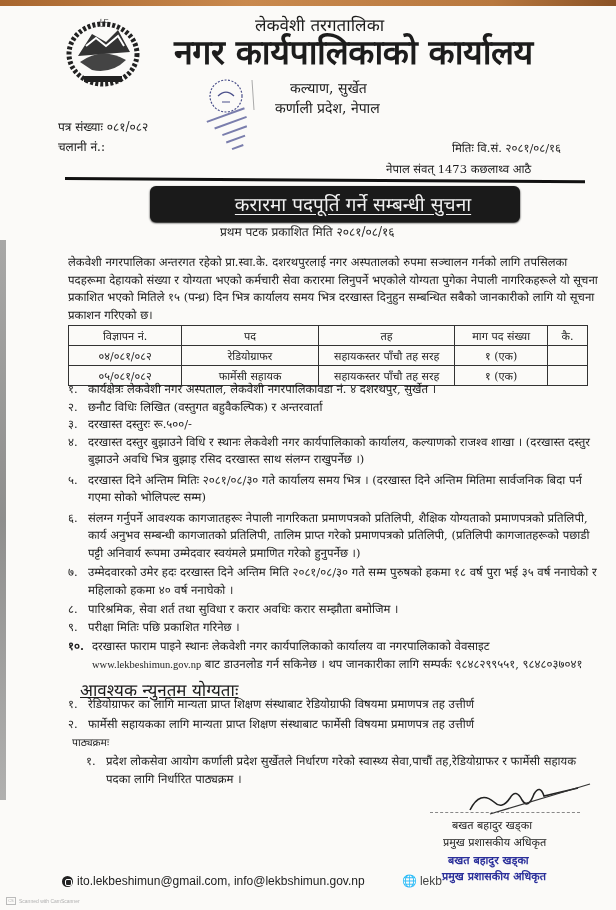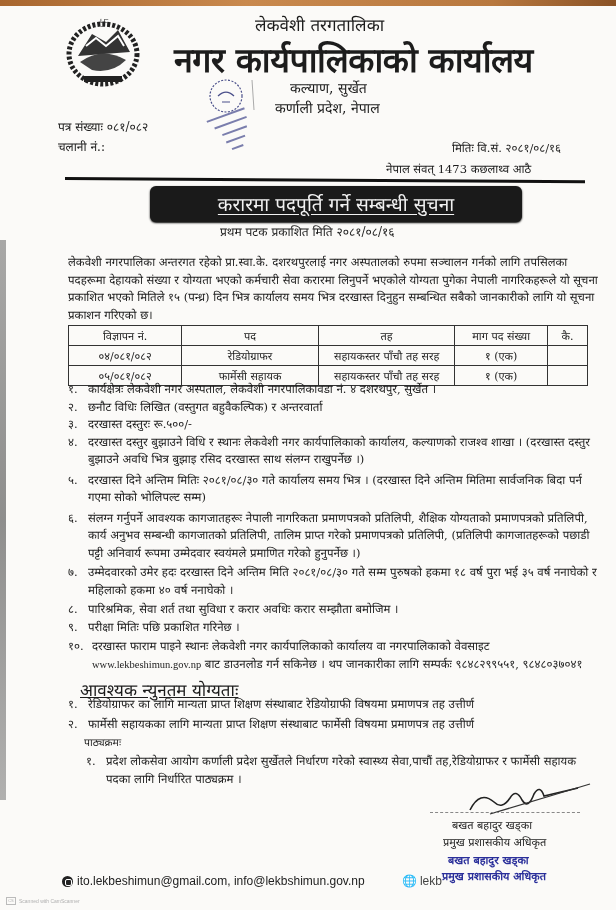--- a/index.html
+++ b/index.html
@@ -9,54 +9,54 @@
     font-family: "DejaVu Serif", serif;
     color: #1c1c1c;
   }
   .topband { position: absolute; left: 0; top: 0; width: 616px; height: 6px;
     background: linear-gradient(90deg, #a8662f, #c9894e 40%, #b8783f 80%, #8a5226); }
   .leftedge { position: absolute; left: 0; top: 240px; width: 6px; height: 560px;
     background: linear-gradient(180deg, #555, #222 50%, #666); opacity: .5; }
 
   .logo { position: absolute; left: 62px; top: 16px; width: 82px; height: 72px; }
   .h-sub { position: absolute; left: 255px; top: 13px; font-size: 17px; font-weight: normal; }
-  .h-main { position: absolute; left: 174px; top: 36px; font-size: 34px; font-weight: bold;
+  .h-main { position: absolute; left: 174px; top: 28px; font-size: 34px; font-weight: bold;
     font-family: "DejaVu Sans", sans-serif; letter-spacing: -0.5px; }
   .h-addr1 { position: absolute; left: 290px; top: 78px; font-size: 14px; }
   .h-addr2 { position: absolute; left: 275px; top: 98px; font-size: 14px; }
   .stamp { position: absolute; left: 196px; top: 76px; width: 74px; height: 80px; }
 
   .ref { position: absolute; left: 58px; top: 118px; font-size: 12px; }
   .chalani { position: absolute; left: 58px; top: 138px; font-size: 12px; }
   .date1 { position: absolute; left: 452px; top: 140px; font-size: 11.5px; }
   .date2 { position: absolute; left: 386px; top: 161px; font-size: 11.5px; }
   .rule { position: absolute; left: 65px; top: 177px; width: 520px; height: 3px; background: #111;
     transform: rotate(0.35deg); transform-origin: left; }
 
-  .banner { position: absolute; left: 150px; top: 186px; width: 372px; height: 36px;
+  .banner { position: absolute; left: 150px; top: 186px; width: 334px; height: 36px;
     background: #1a1a1a; border-radius: 6px; box-shadow: 0 1px 2px #000;
-    display: flex; align-items: center; justify-content: center; }
+    display: flex; align-items: center; justify-content: center; padding-left: 36px; }
   .banner span { color: #f2f2f2; font-size: 19px; text-decoration: underline; text-underline-offset: 3px; }
 
   .pubdate { position: absolute; left: 220px; top: 223px; font-size: 12px; }
   .intro { position: absolute; left: 68px; top: 254px; width: 530px; font-size: 11.5px; line-height: 17.5px; }
 
   table.posts { position: absolute; left: 68px; top: 325px; width: 520px; border-collapse: collapse;
     font-size: 11px; }
   table.posts td, table.posts th { border: 1px solid #333; padding: 1px 8px; text-align: center;
     font-weight: normal; height: 17px; }
   .c1 { width: 100px; } .c2 { width: 126px; } .c3 { width: 126px; } .c4 { width: 80px; } .c5 { width: 24px; }
 
   .list { position: absolute; left: 68px; width: 530px; font-size: 11.5px; line-height: 17.5px; }
   .list .item { display: flex; }
   .list .num { width: 20px; flex: none; }
   .list .txt { flex: 1; }
   .url { font-family: "Liberation Serif", serif; font-size: 10.5px; }
   .sec-head { position: absolute; left: 80px; font-size: 17px; text-decoration: underline; }
-  .sec-head2 { position: absolute; left: 84px; font-size: 10.5px; }
+  .sec-head2 { position: absolute; left: 72px; font-size: 10.5px; }
 
   .sig-scribble { position: absolute; left: 460px; top: 780px; width: 140px; height: 40px; }
   .sig-line { position: absolute; left: 430px; top: 812px; width: 150px; border-top: 1px dashed #888; }
   .sig-name { position: absolute; left: 452px; top: 817px; font-size: 11px; }
   .sig-title { position: absolute; left: 443px; top: 834px; font-size: 11px; }
   .seal-name { position: absolute; left: 448px; top: 852px; font-size: 11px; color: #2a2f9a; font-weight: bold; }
   .seal-title { position: absolute; left: 442px; top: 868px; font-size: 11px; color: #2a2f9a; font-weight: bold; }
 
   .footer-email { position: absolute; left: 62px; top: 874px; font-family: "Liberation Sans", sans-serif;
     font-size: 12px; color: #222; display: flex; align-items: center; gap: 4px; }
@@ -171,21 +171,21 @@
   </div>
   <div class="item" style="margin-top:2px;">
     <span class="num">८.</span>
     <span class="txt">पारिश्रमिक, सेवा शर्त तथा सुविधा र करार अवधिः करार सम्झौता बमोजिम ।</span>
   </div>
   <div class="item">
     <span class="num">९.</span>
     <span class="txt">परीक्षा मितिः पछि प्रकाशित गरिनेछ ।</span>
   </div>
   <div class="item" style="margin-top:2px;">
-    <span class="num" style="width:24px;">१०.</span>
+    <span class="num" style="width:24px;font-weight:bold;">१०.</span>
     <span class="txt"><span>दरखास्त फाराम पाइने स्थानः लेकवेशी नगर कार्यपालिकाको कार्यालय वा नगरपालिकाको वेवसाइट </span><span class="url">www.lekbeshimun.gov.np</span><span> बाट डाउनलोड गर्न सकिनेछ । थप जानकारीका लागि सम्पर्कः ९८४८२९९५५१, ९८४८०३७०४१</span></span>
   </div>
 </div>
 
 <div class="sec-head" style="top:678px;">आवश्यक न्युनतम योग्यताः</div>
 <div class="list" style="top:696px;">
   <div class="item">
     <span class="num">१.</span>
     <span class="txt">रेडियोग्राफर का लागि मान्यता प्राप्त शिक्षण संस्थाबाट रेडियोग्राफी विषयमा प्रमाणपत्र तह उत्तीर्ण</span>
   </div>

